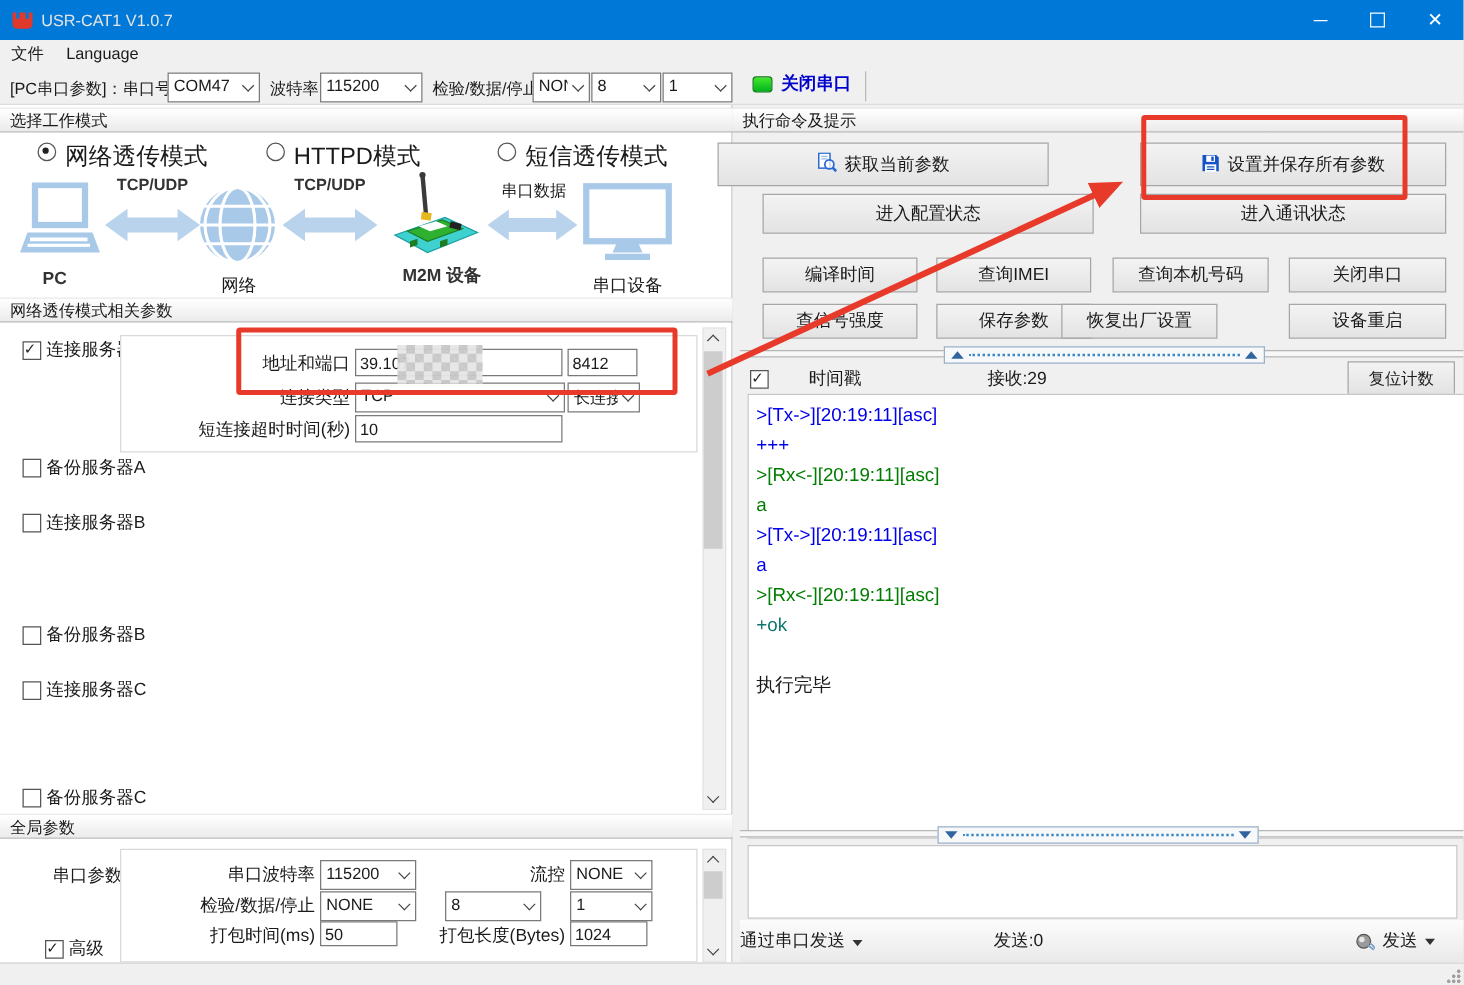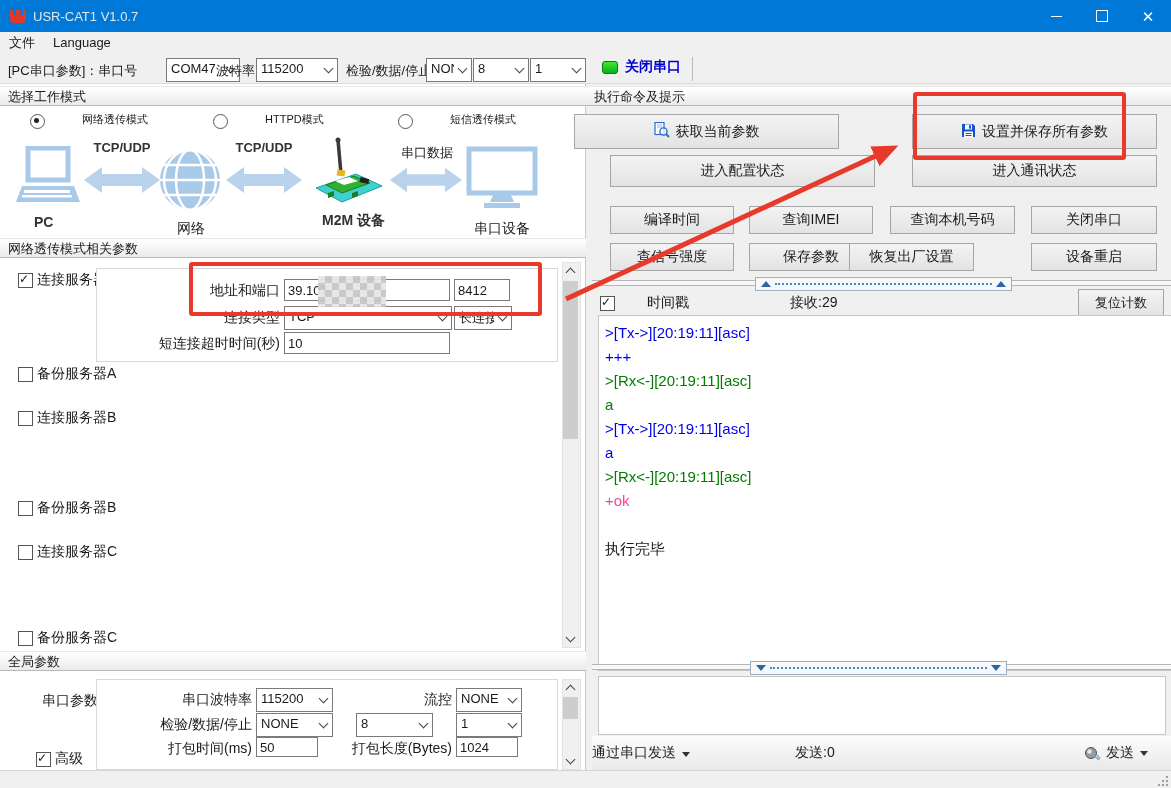--- a/index.html
+++ b/index.html
@@ -36,21 +36,21 @@
   .vsep{position:absolute;width:1px;background:#b9b9b9;}
 
   
   .sect{position:absolute;height:20px;background:linear-gradient(#ffffff,#ebebeb);
         border-top:1px solid #e9e9e9;border-bottom:1px solid #b9b9b9;line-height:19px;padding-left:8px;box-sizing:border-box;}
 
   .left-panel{left:0;top:84px;width:586px;height:686px;background:#fff;border-right:1px solid #c9c9c9;}
 
   .radio{position:absolute;width:13px;height:13px;border:1px solid #555;border-radius:50%;background:#fff;}
   .radio.sel::after{content:"";position:absolute;left:3px;top:3px;width:5px;height:5px;border-radius:50%;background:#222;}
-  .rlabel{position:absolute;font-size:11px;white-space:nowrap;margin-left:30px;}
+  .rlabel{position:absolute;font-size:19px;white-space:nowrap;}
 
   .cb{position:absolute;width:13px;height:13px;border:1px solid #555;background:#fff;}
   .cb.checked::after{content:"✓";position:absolute;left:0px;top:-2px;font-size:12px;color:#222;}
   .cblabel{position:absolute;font-size:14px;white-space:nowrap;}
 
   .diag-label{position:absolute;white-space:nowrap;}
   .bold{font-weight:bold;color:#333;}
 
   .groupbox{position:absolute;border:1px solid #d9d9d9;background:#fff;}
   .flabel{position:absolute;font-size:14px;text-align:right;white-space:nowrap;}
@@ -117,21 +117,21 @@
     </div>
   </div>
 
   <div class="abs menubar">
     <span class="menu-item">文件</span>
     <span class="menu-item">Language</span>
   </div>
 
   <div class="abs toolbar">
     <span class="tlabel" style="left:8px;">[PC串口参数]：串口号</span>
-    <div class="combo" style="left:134px;top:4px;width:72px;height:22px;margin-left:32px;">
+    <div class="combo" style="left:134px;top:4px;width:72px;height:22px;">
       <span class="val">COM47</span>
         <span class="dd">
           <span class="chev"></span>
         </span>
     </div>
     <span class="tlabel" style="left:216px;">波特率</span>
     <div class="combo" style="left:256px;top:4px;width:80px;height:22px;">
       <span class="val">115200</span>
         <span class="dd">
           <span class="chev"></span>
@@ -424,21 +424,21 @@
   </div>
 
   <div class="logarea">
     <div style="color: rgb(0, 0, 232);">&gt;[Tx-&gt;][20:19:11][asc]</div>
     <div style="color: rgb(0, 0, 232);">+++</div>
     <div style="color: rgb(0, 125, 0);">&gt;[Rx&lt;-][20:19:11][asc]</div>
     <div style="color: rgb(0, 125, 0);">a</div>
     <div style="color: rgb(0, 0, 232);">&gt;[Tx-&gt;][20:19:11][asc]</div>
     <div style="color: rgb(0, 0, 232);">a</div>
     <div style="color: rgb(0, 125, 0);">&gt;[Rx&lt;-][20:19:11][asc]</div>
-    <div style="color: #ec4899;">+ok</div>
+    <div style="color: #0f766e;">+ok</div>
     <div style="min-height: 24px; color: rgb(26, 26, 26);"></div>
     <div style="color: rgb(26, 26, 26);">执行完毕</div>
   </div>
 
   <div class="splitline" style="left:592px;top:664px;width:579px;"></div>
   <div class="split-handle" style="left:750px;top:661px;width:255px;">
     <span class="tri-down" style="margin-left:5px;"></span>
     <span class="dotline"></span>
     <span class="tri-down" style="margin-right:5px;"></span>
   </div>

